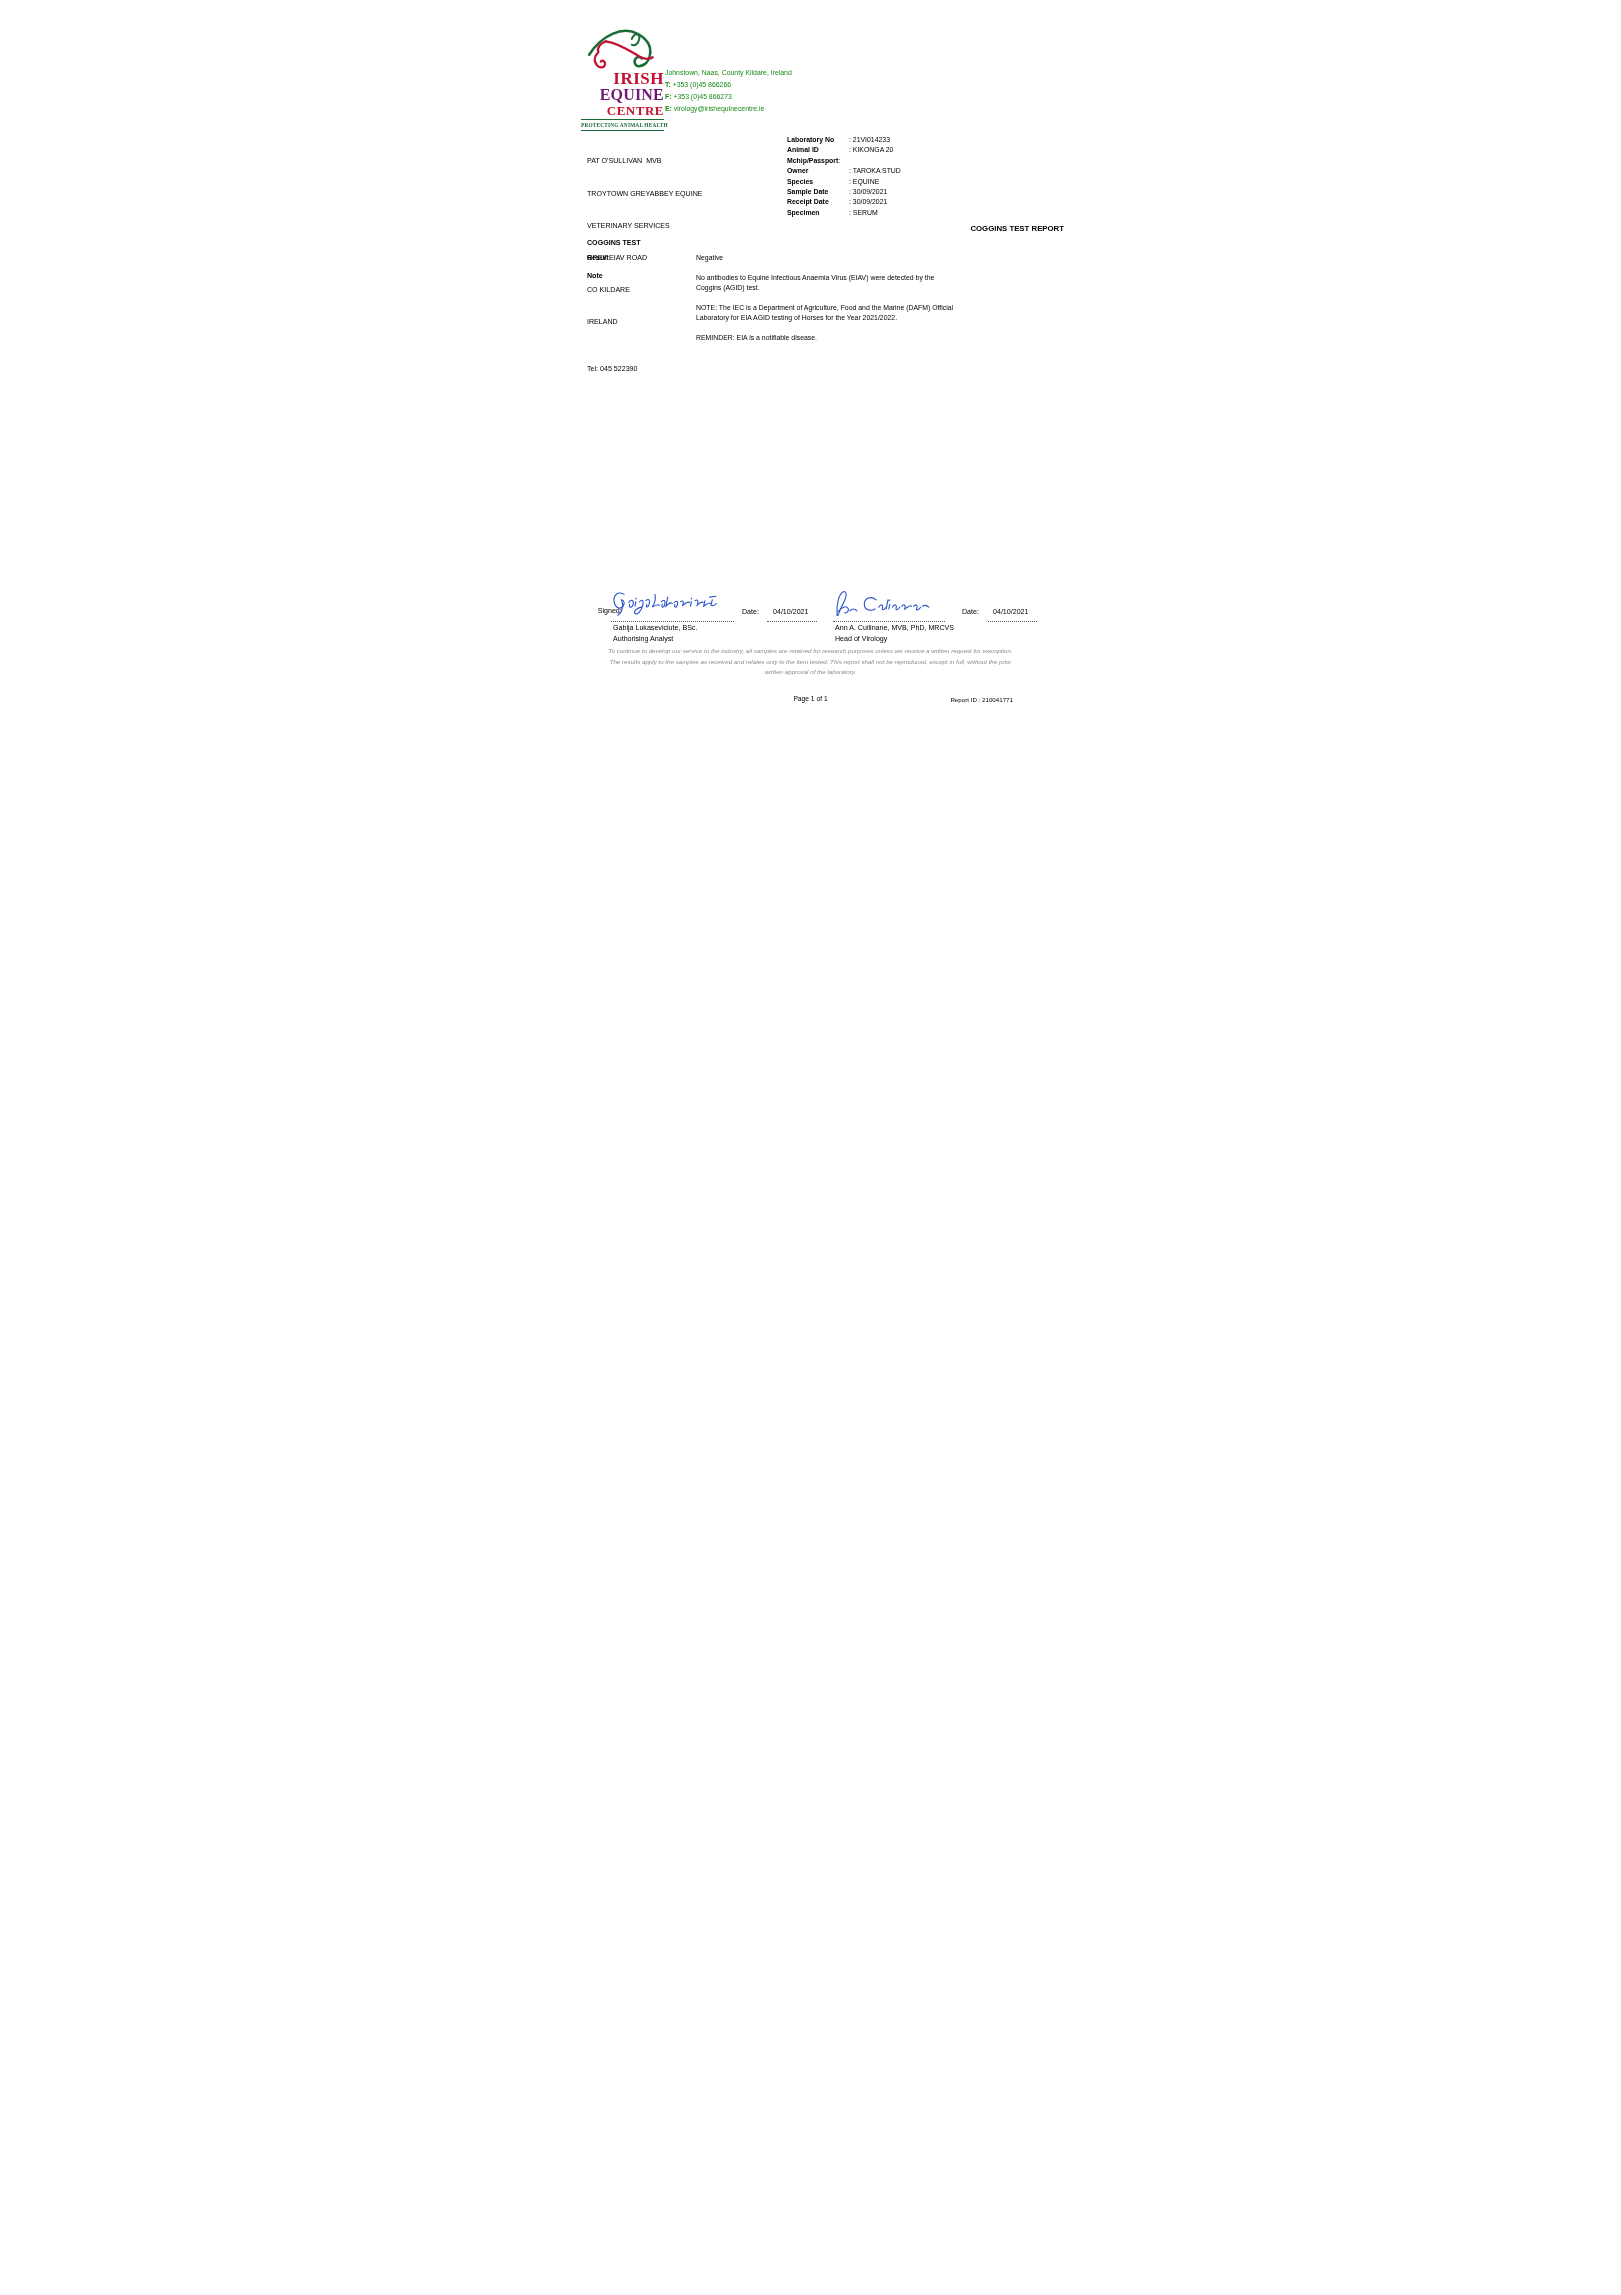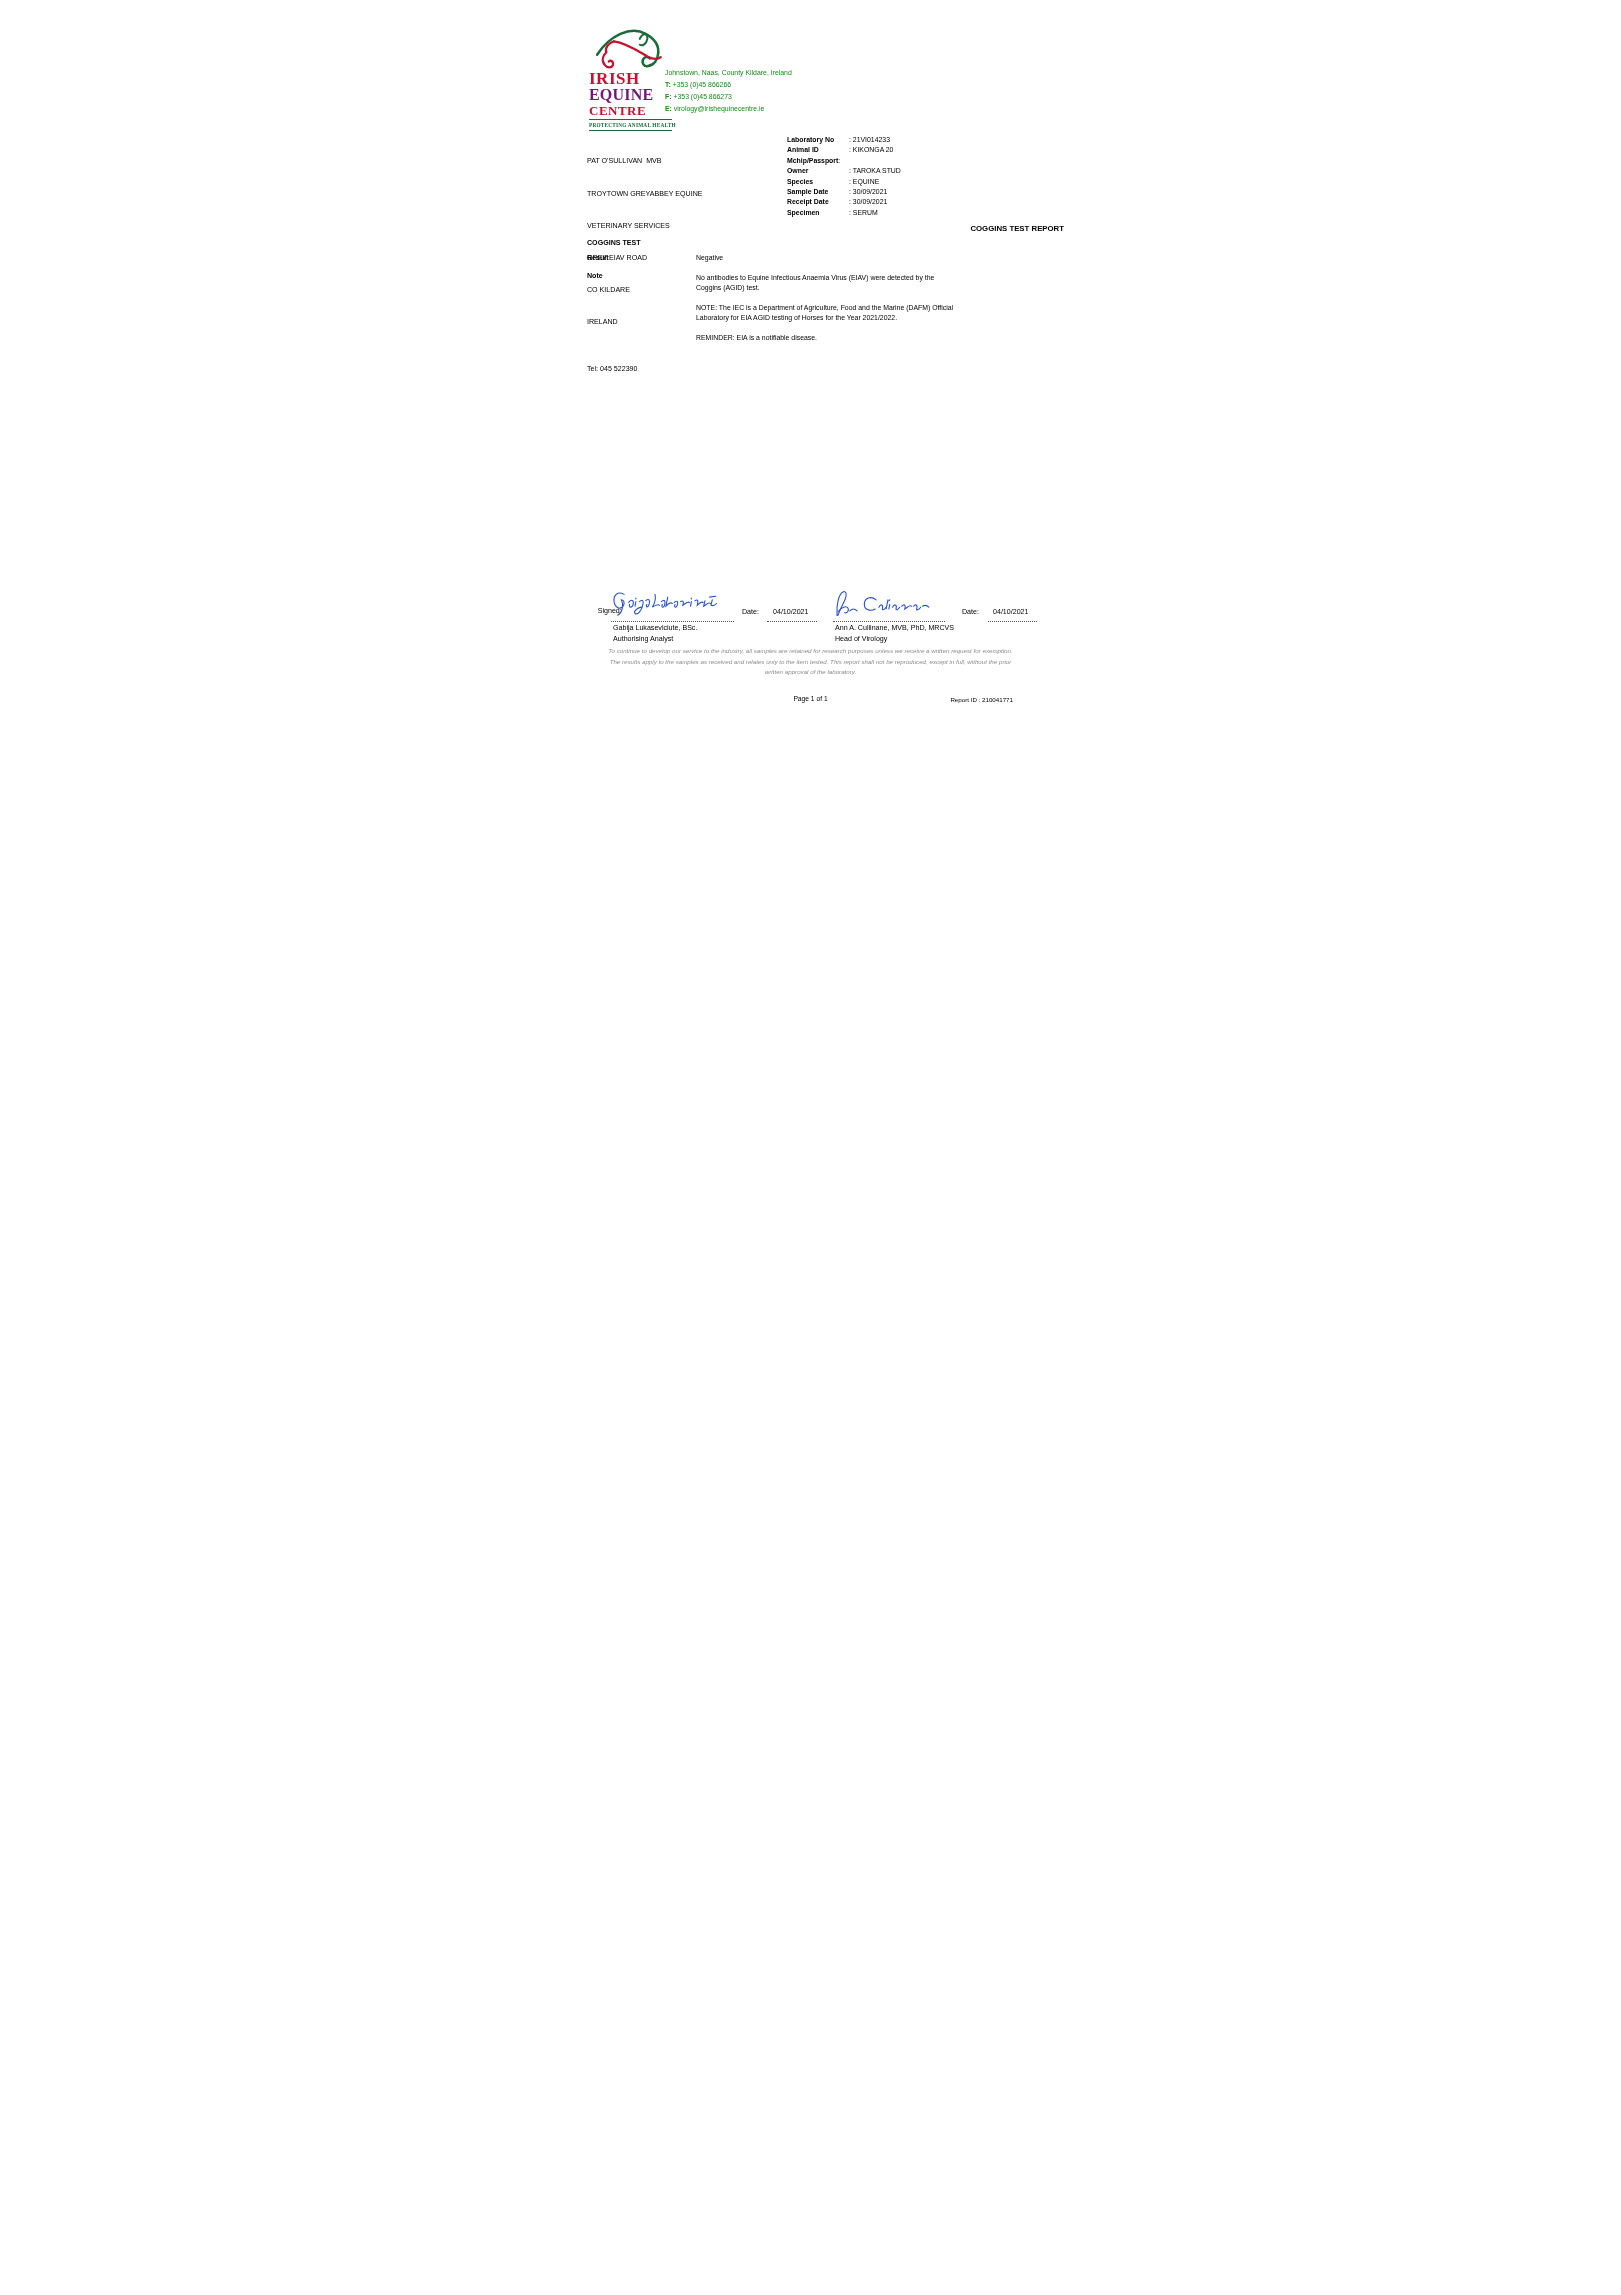--- a/index.html
+++ b/index.html
@@ -1,21 +1,21 @@
 <!DOCTYPE html>
 <html style="font-size:7.3px"><head>
 <meta charset="utf-8">
 <style>
   * { margin:0; padding:0; box-sizing:border-box; }
   html,body { background:#ffffff; }
   body { font-family:"Liberation Sans", sans-serif; color:#000; }
   .page { position:relative; width:507px; height:717px; margin:0 auto; background:#fff; overflow:hidden; }
 
   
-  .logo { position:absolute; left:32px; top:23px; width:83px; text-align:left; }
+  .logo { position:absolute; left:24px; top:23px; width:83px; text-align:right; }
   .logo-horses { display:block; margin:0 auto 0.9px auto; }
   .wm1 { font-family:"Liberation Serif", serif; font-weight:bold; color:#c41230; font-size:17px; line-height:17.4px; letter-spacing:0.5px; }
   .wm2 { font-family:"Liberation Serif", serif; font-weight:bold; color:#701a75; font-size:16px; line-height:16.5px; letter-spacing:0.2px; }
   .wm3 { font-family:Liberation Serif, serif; font-weight:bold; color:#c41230; font-size:13px; line-height:13.8px; letter-spacing:0.5px; }
   .logo-rule { border:none; border-top:0.9px solid #1a6b3a; margin:1.8px 0 1.4px 0; }
   .tagline { font-family:"Liberation Serif", serif; font-weight:bold; color:#1a6b3a; font-size:5.3px; line-height:6px; letter-spacing:0.2px; white-space:nowrap; }
 
   
   .contact { position:absolute; left:108px; top:67px; font-size:6.9px; line-height:12px; color:#168a16; }
   .contact b { font-weight:bold; }

